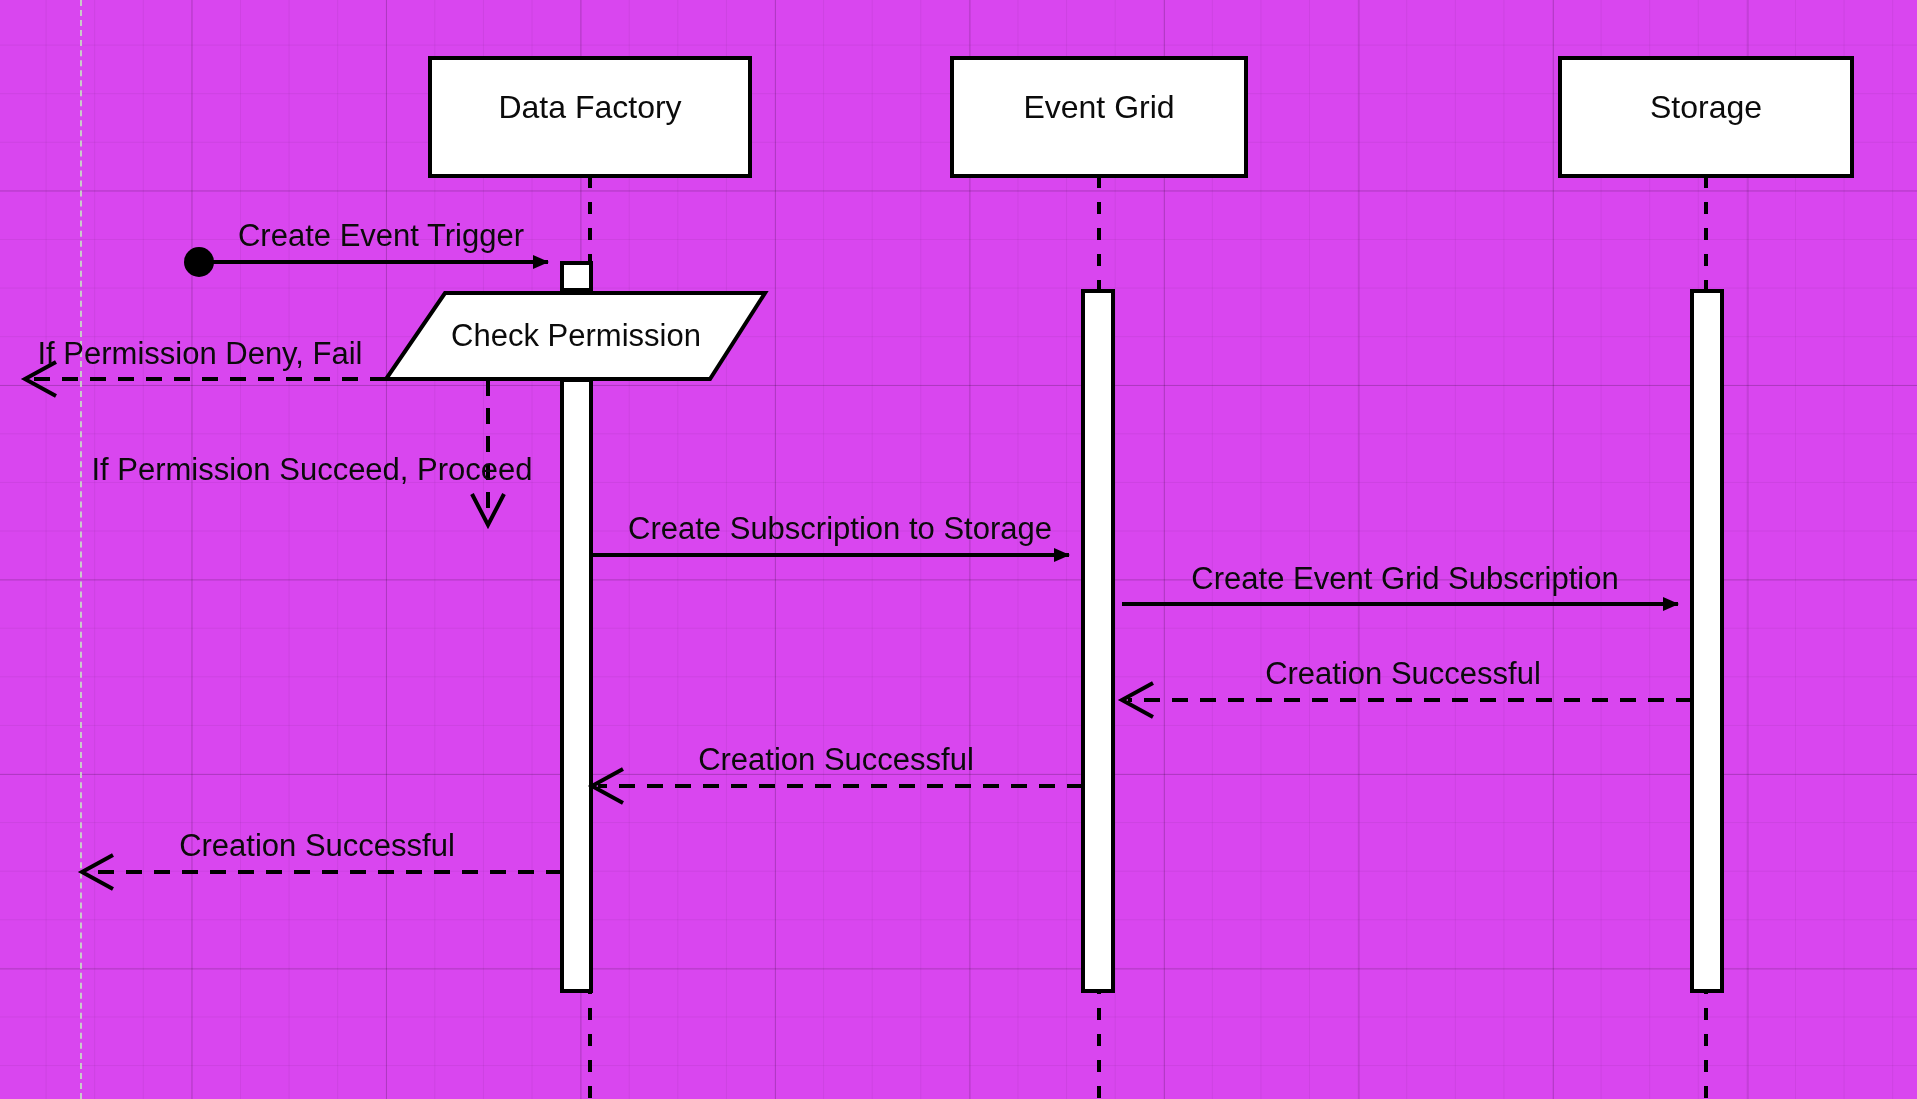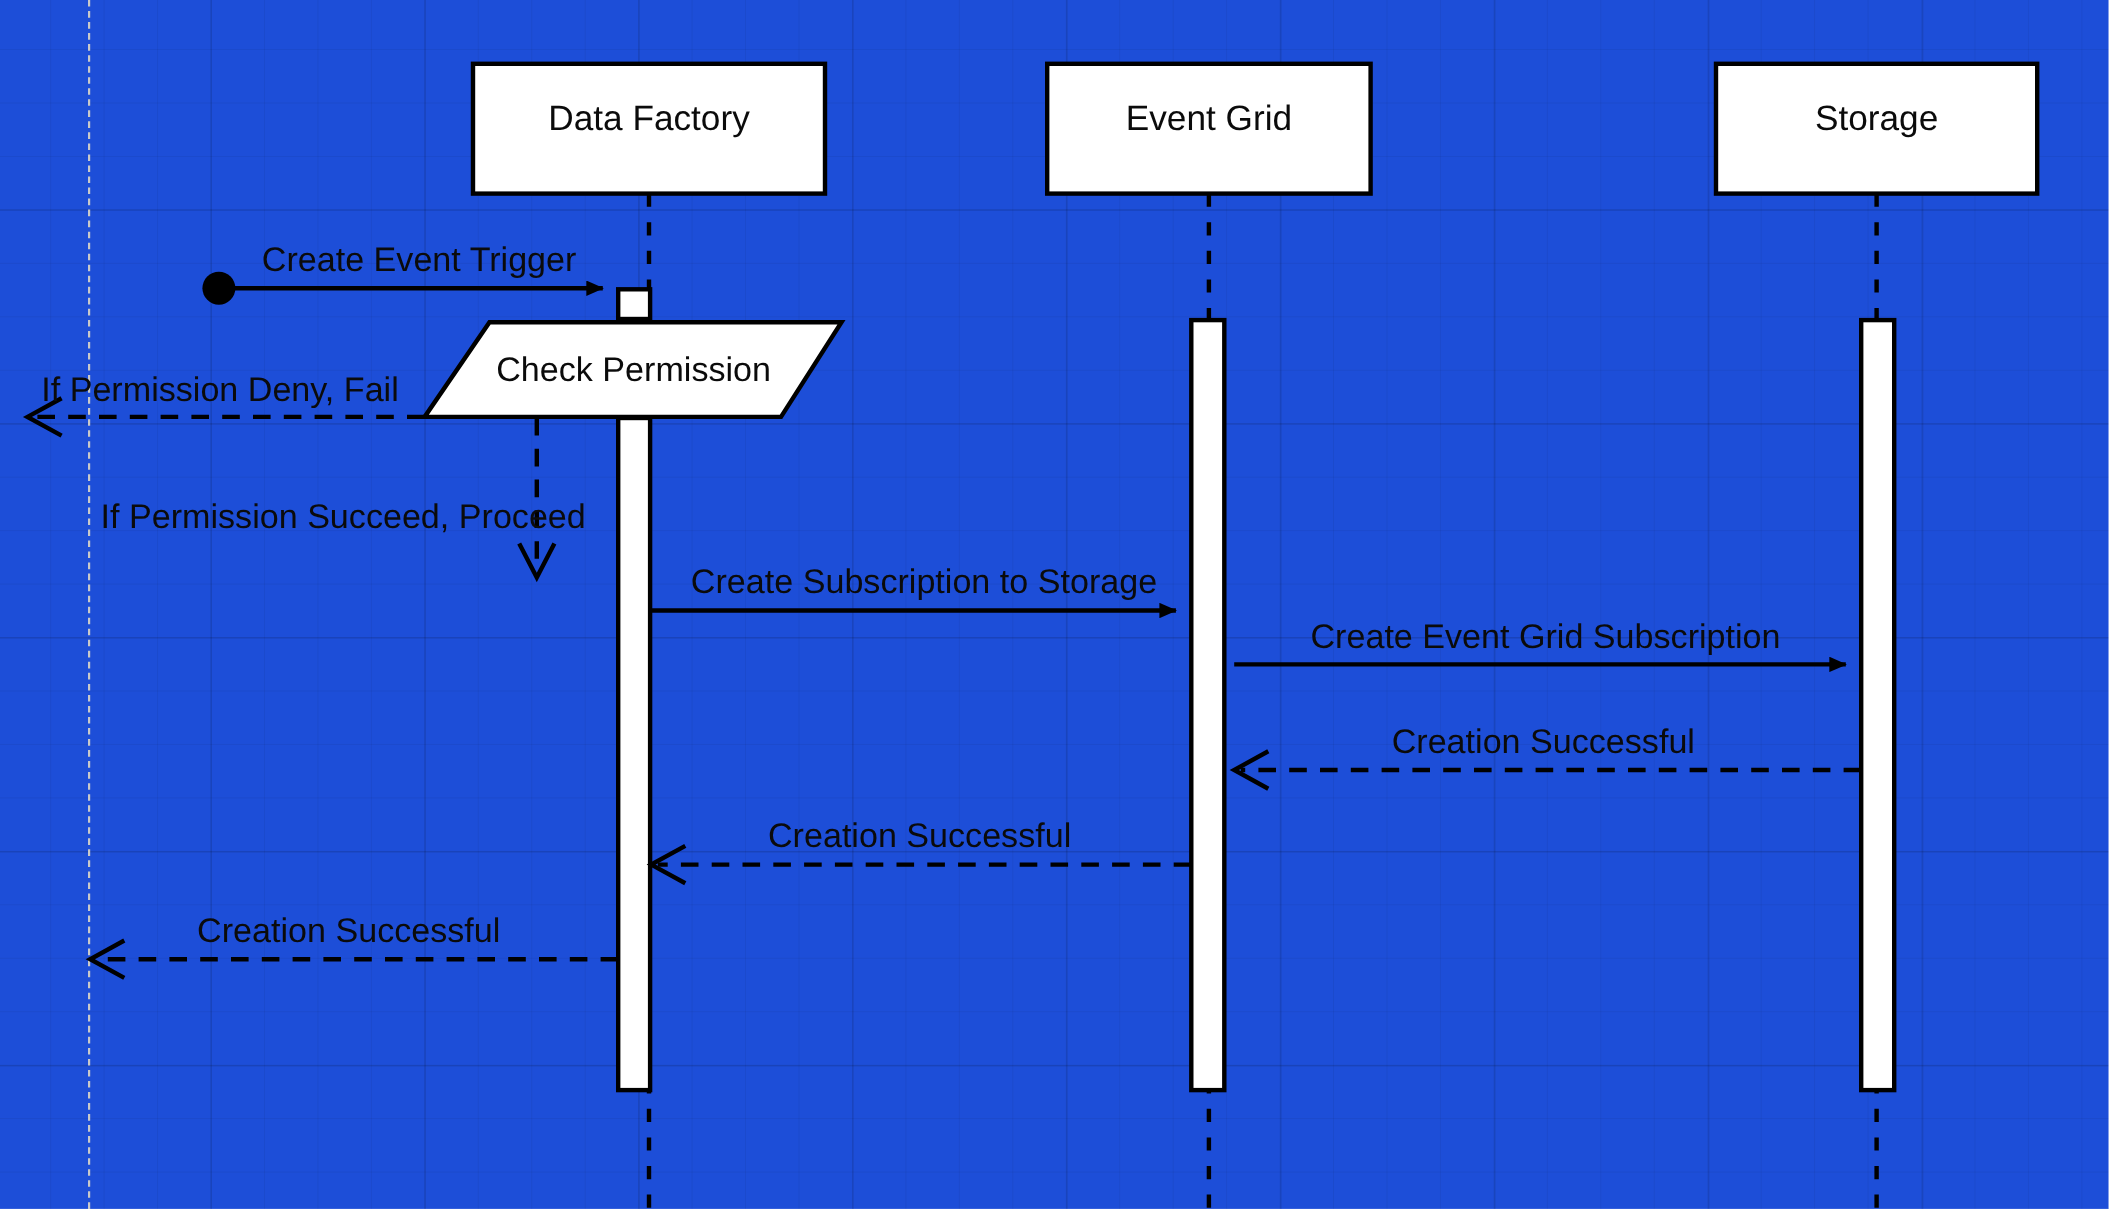--- a/index.html
+++ b/index.html
@@ -5,21 +5,21 @@
   html, body {
     margin: 0;
     padding: 0;
     background: #ffffff;
   }
   #canvas {
     position: relative;
     width: 1917px;
     height: 1099px;
     overflow: hidden;
-    background-color: #1d4ed8;
+    background-color: #d946ef;
     font-family: "Liberation Sans", sans-serif;
   }
   
   .grid-bg {
     position: absolute;
     inset: 0;
     background-image:
       linear-gradient(to right, rgba(0,0,0,0.055) 1px, transparent 1px),
       linear-gradient(to bottom, rgba(0,0,0,0.055) 1px, transparent 1px),
       linear-gradient(to right, rgba(0,0,0,0.16) 1px, transparent 1px),

